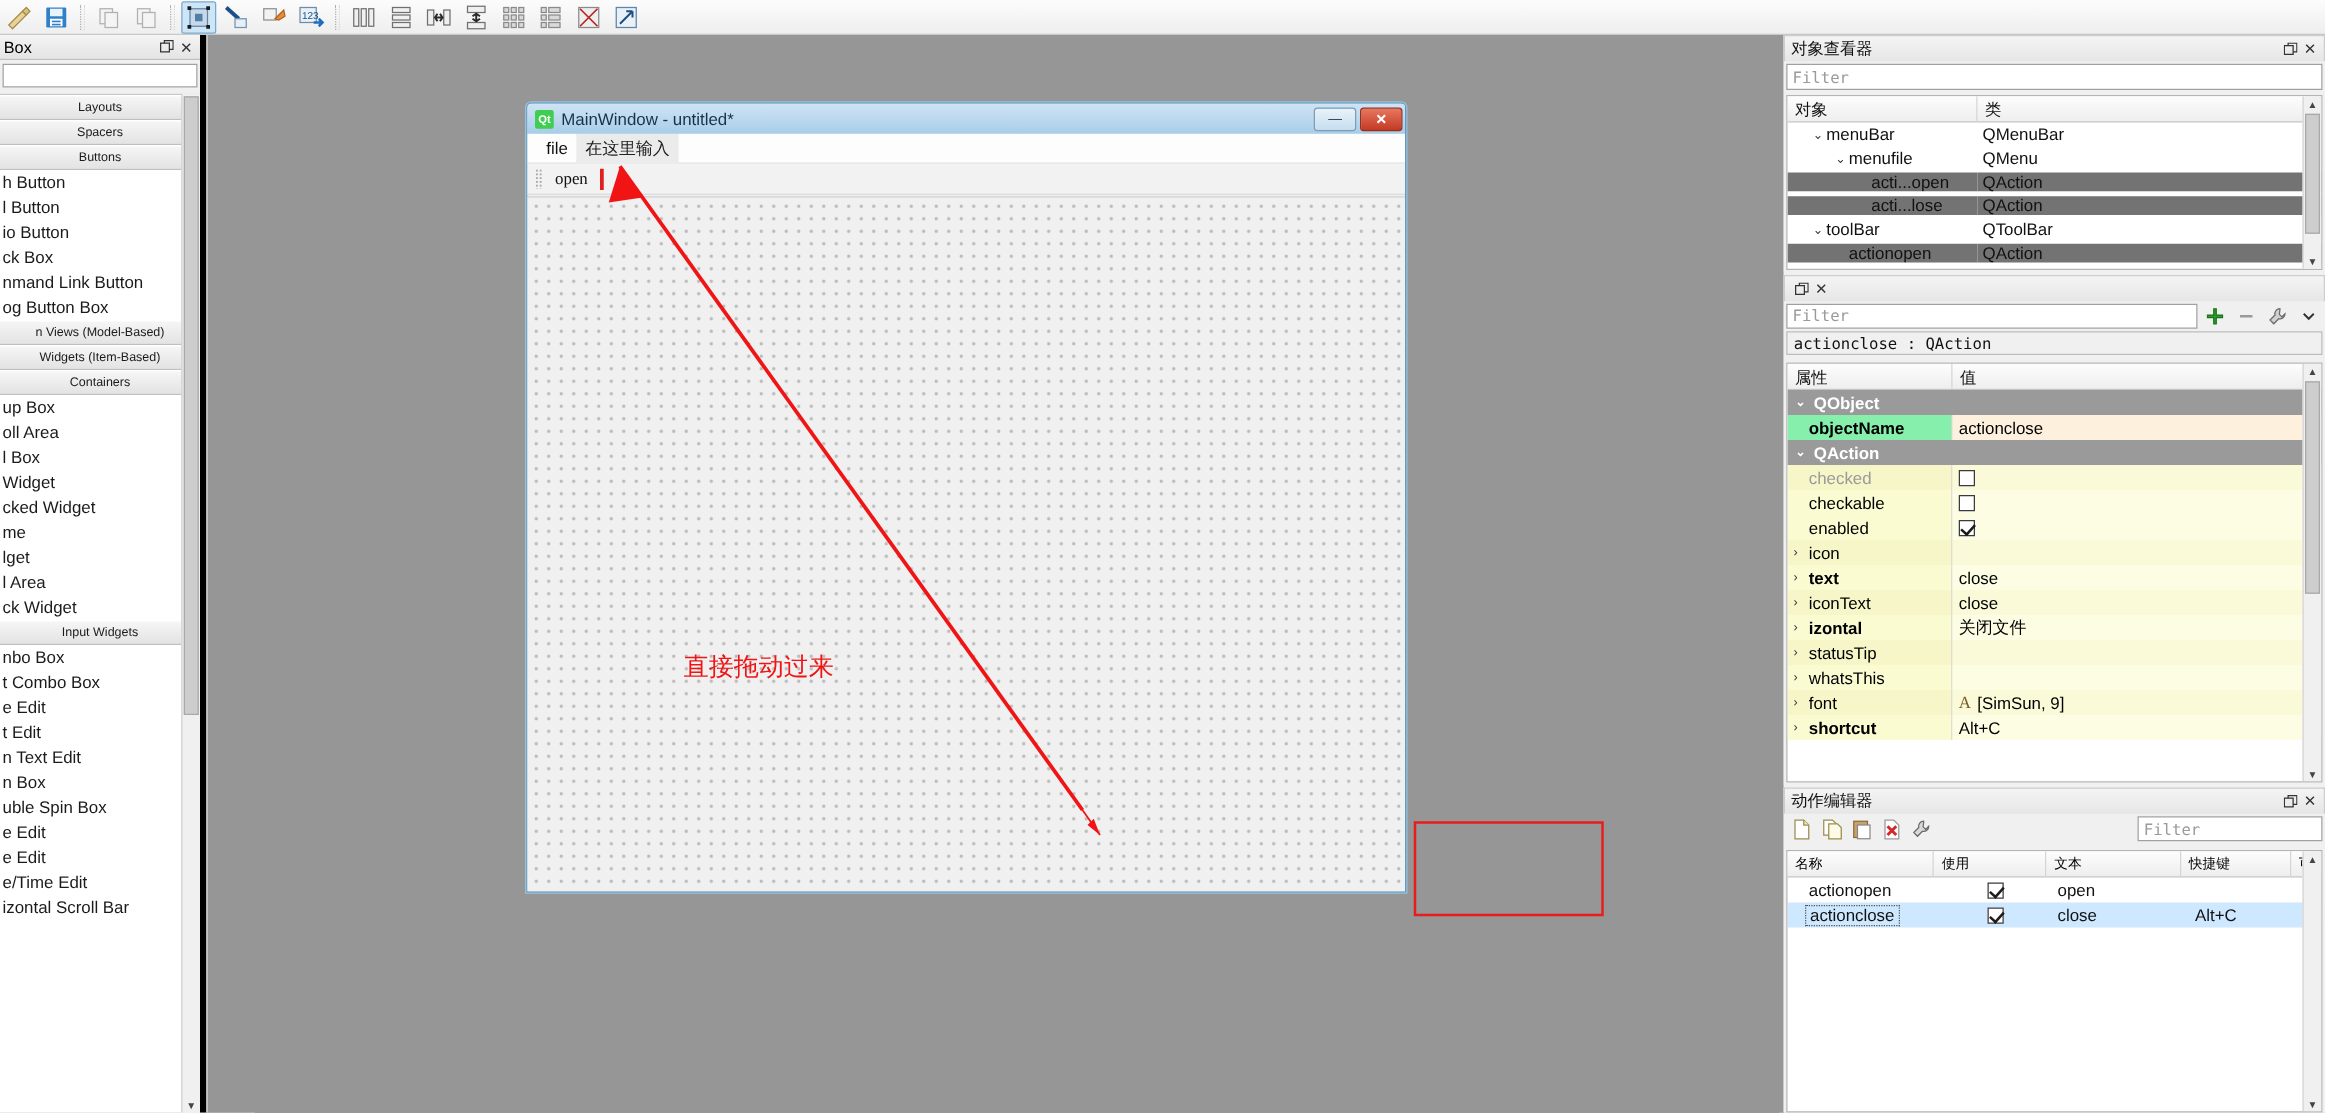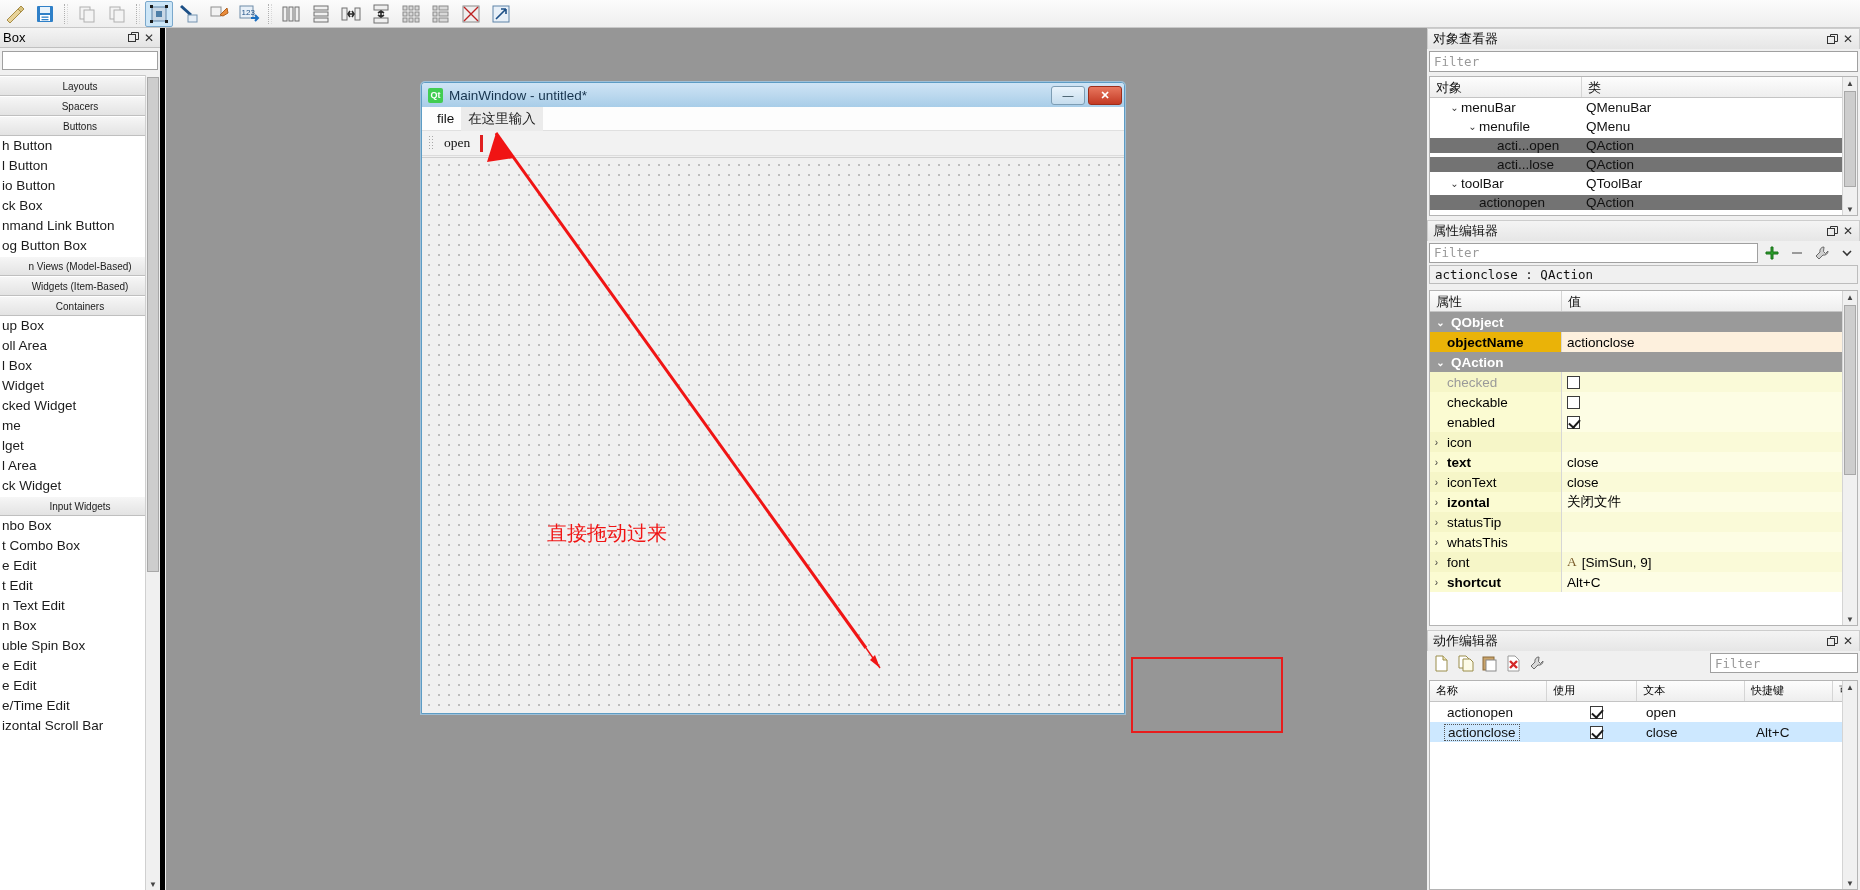--- a/index.html
+++ b/index.html
@@ -206,21 +206,21 @@
   #pe-body {
     position:absolute; left:2px; right:2px; top:70px; bottom:2px;
     background:#fff; border:1px solid #b4b4b4; overflow:hidden;
   }
   .pe-row { display:flex; height:20px; align-items:center; font-size:13.5px; }
   .pe-row .pcol { width:132px; display:flex; align-items:center; height:100%; border-right:1px solid #d6d6d6; }
   .pe-row .vcol { flex:1; display:flex; align-items:center; height:100%; padding-left:5px; white-space:nowrap; }
   .pe-group { background:#9a9a9a; color:#fff; font-weight:bold; }
   .pe-group .pcol { border-right:none; padding-left:4px; }
   .pe-group .chev { color:#fff; }
-  .pe-row.sel .pcol { background:#eab308; font-weight:bold; }
+  .pe-row.sel .pcol { background:#86efac; font-weight:bold; }
   .pe-row.sel .vcol { background:#fdf0dd; }
   .pe-row.y1 .pcol { background:#fbfbd2; }
   .pe-row.y1 .vcol { background:#fdfde4; }
   .pe-row.y2 .pcol { background:#f6f6c8; }
   .pe-row.y2 .vcol { background:#fafad8; }
   .pe-row .pname { padding-left:4px; }
   .pe-row .pname.b { font-weight:bold; }
   .pe-row .pname.dim { color:#9a9a9a; }
   .cbox { width:13px; height:13px; border:1px solid #3b3b3b; background:#fff; display:inline-block; position:relative; }
   .cbox.on::after {
@@ -545,21 +545,20 @@
       <div class="oi-scroll">
         <div class="sb-arrow" style="top:0">▲</div>
         <div class="oi-thumb"></div>
         <div class="sb-arrow" style="bottom:0">▼</div>
       </div>
     </div>
   </div>
 
   <div class="dock" id="propedit">
     <div class="dock-title">
-      <span class="t">属性编辑器</span>
       <span class="dock-icon">
         <svg width="11" height="11" viewBox="0 0 11 11">
             <rect x="0.5" y="2.5" width="7" height="7" fill="none" stroke="#333"></rect>
             <path d="M3.5 2.5 L3.5 0.5 L10.5 0.5 L10.5 7.5 L7.5 7.5" fill="none" stroke="#333"></path>
           </svg>
       </span>
       <span class="dock-icon">✕</span>
     </div>
     <div id="pe-toolrow">
       <div id="pe-filter">Filter</div>

